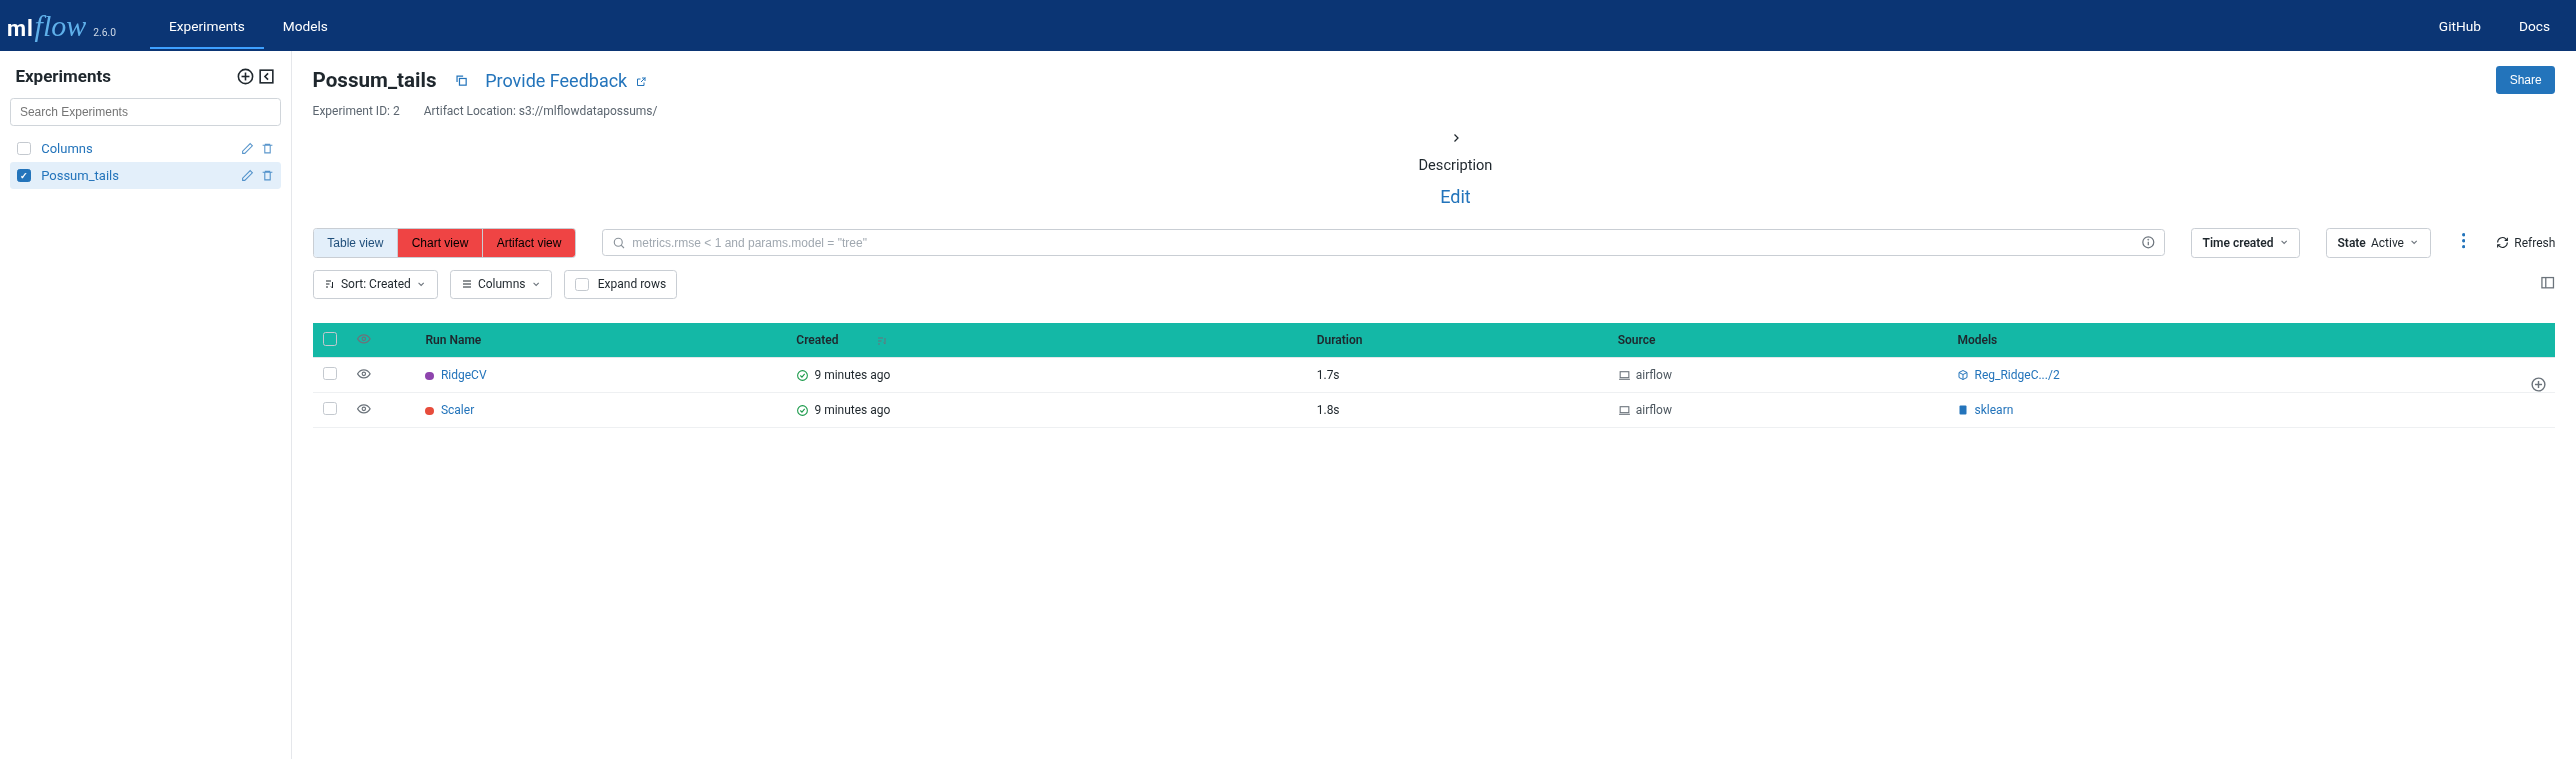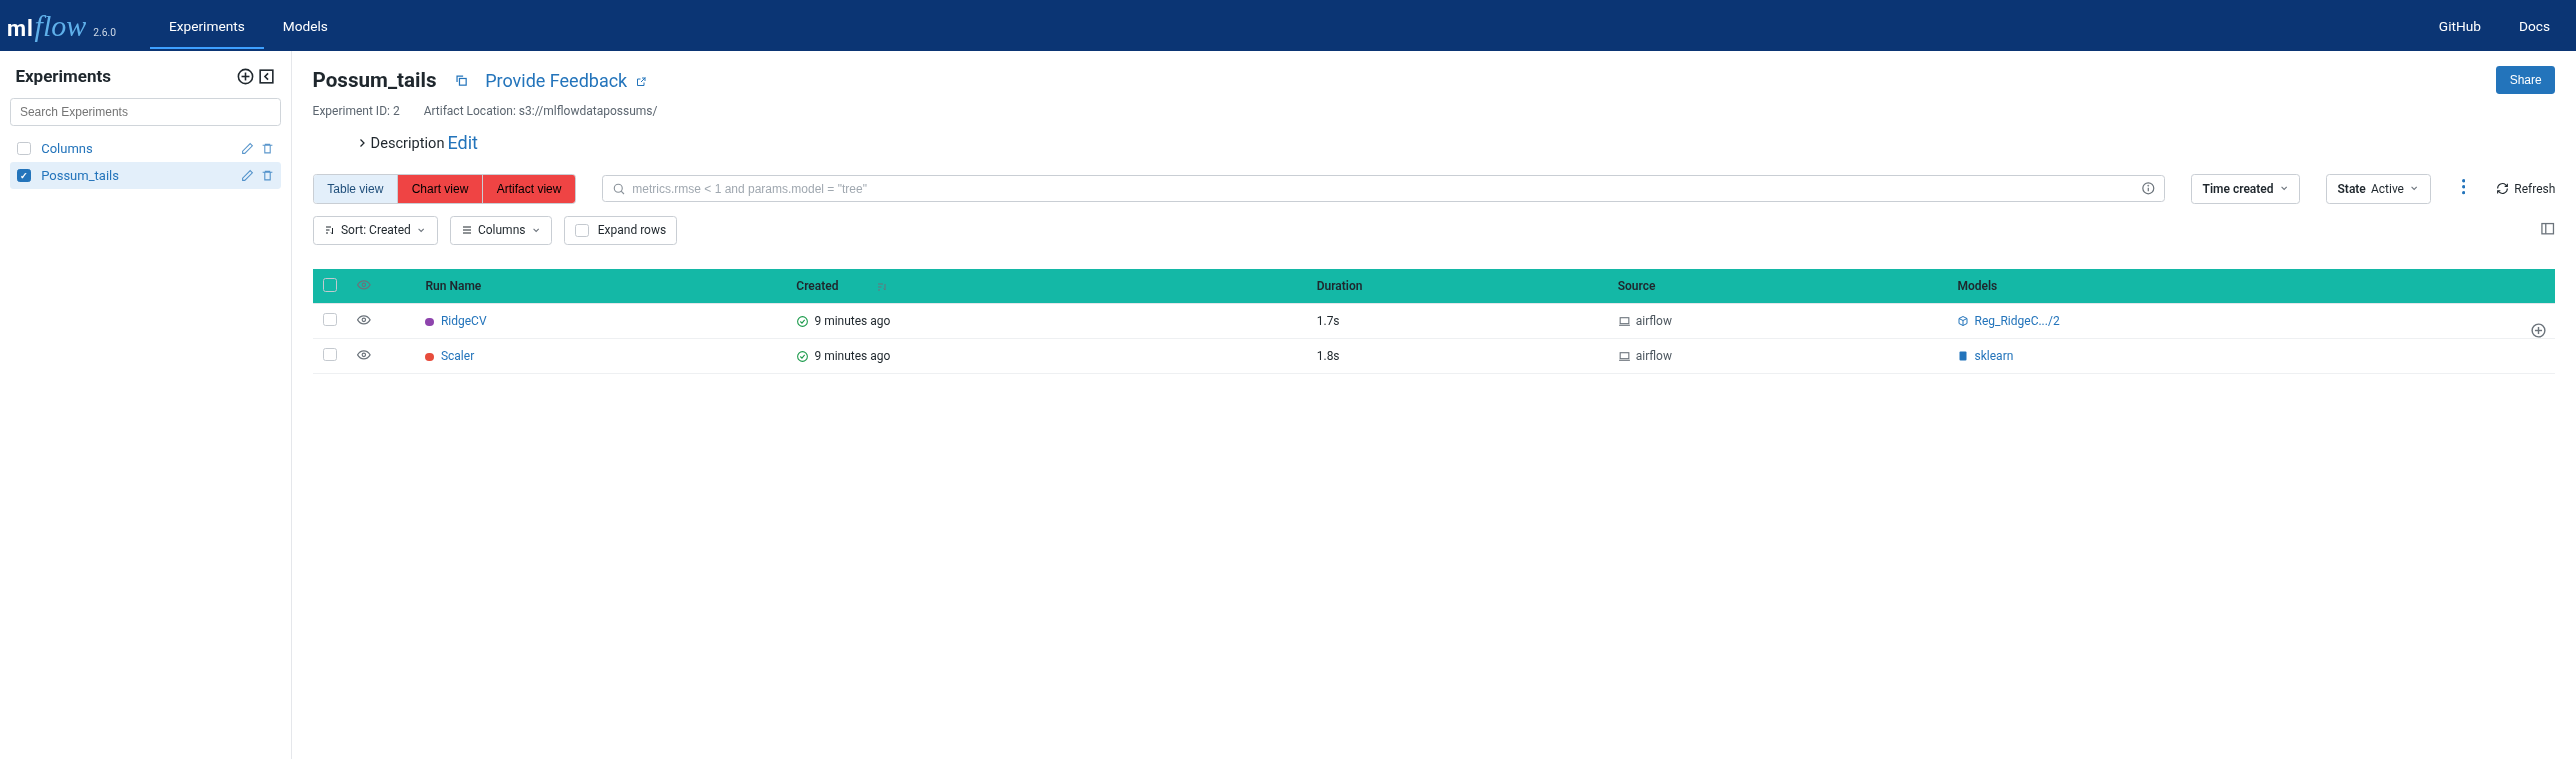--- a/index.html
+++ b/index.html
@@ -25,21 +25,21 @@
 .chk.checked { background: #2374bb; border-color: #2374bb; }
 .chk.checked::after { content: "✓"; color: #fff; font-size: 9.4px; font-weight: bold; }
 .exp-name { color: #2374bb; flex: 1; cursor: pointer; font-size: 13px; }
 .exp-actions { display: flex; gap: 6.9px; opacity: .75; }
 .main { flex: 1; padding: 15.4px 20.6px; overflow: auto; }
 .title-row { display: flex; align-items: center; gap: 17px; margin-bottom: 10.3px; }
 .page-title { font-size: 20.6px; font-weight: 700; }
 .link { color: #2374bb; cursor: pointer; font-size: 18px; }
 .share-btn { margin-left: auto; background: #2374bb; color: #fff; border: none; border-radius: 3.4px; padding: 6.9px 13.7px; font-size: 12px; cursor: pointer; font-weight: 500; }
 .meta-row { display: flex; gap: 24px; color: #5c6670; font-size: 12px; margin-bottom: 13.7px; }
-.desc-row { display: flex; align-items: center; gap: 3px; margin-bottom: 20.6px; padding-left: 43px; }
+.desc-row { display: flex; align-items: center; gap: 12px; margin-bottom: 20.6px; padding-left: 43px; flex-direction: column; }
 .desc-title { font-size: 14.6px; font-weight: 400; }
 .toolbar { display: flex; align-items: center; gap: 26px; margin-bottom: 12px; }
 .seg { display: flex; border: 0.9px solid #c9ced4; border-radius: 3.4px; overflow: hidden; }
 .seg-btn { padding: 6.9px 13.7px; background: #ef4444; border: none; font-size: 12px; cursor: pointer; border-right: 0.9px solid #c9ced4; }
 .seg-btn:last-child { border-right: none; }
 .seg-btn.active { background: #e3effa; color: #1f4e7a; font-weight: 500; }
 .search-runs { flex: 1; display: flex; align-items: center; border: 0.9px solid #c9ced4; border-radius: 3.4px; padding: 5.1px 8.6px; gap: 6.9px; min-width: 257px; }
 .search-runs input { border: none; outline: none; flex: 1; font-size: 12px; background: transparent; }
 .search-runs input::placeholder { color: #a0a8b0; }
 .pill { border: 0.9px solid #c9ced4; border-radius: 3.4px; padding: 6.9px 10.3px; display: flex; align-items: center; gap: 5.1px; cursor: pointer; font-size: 12px; }

